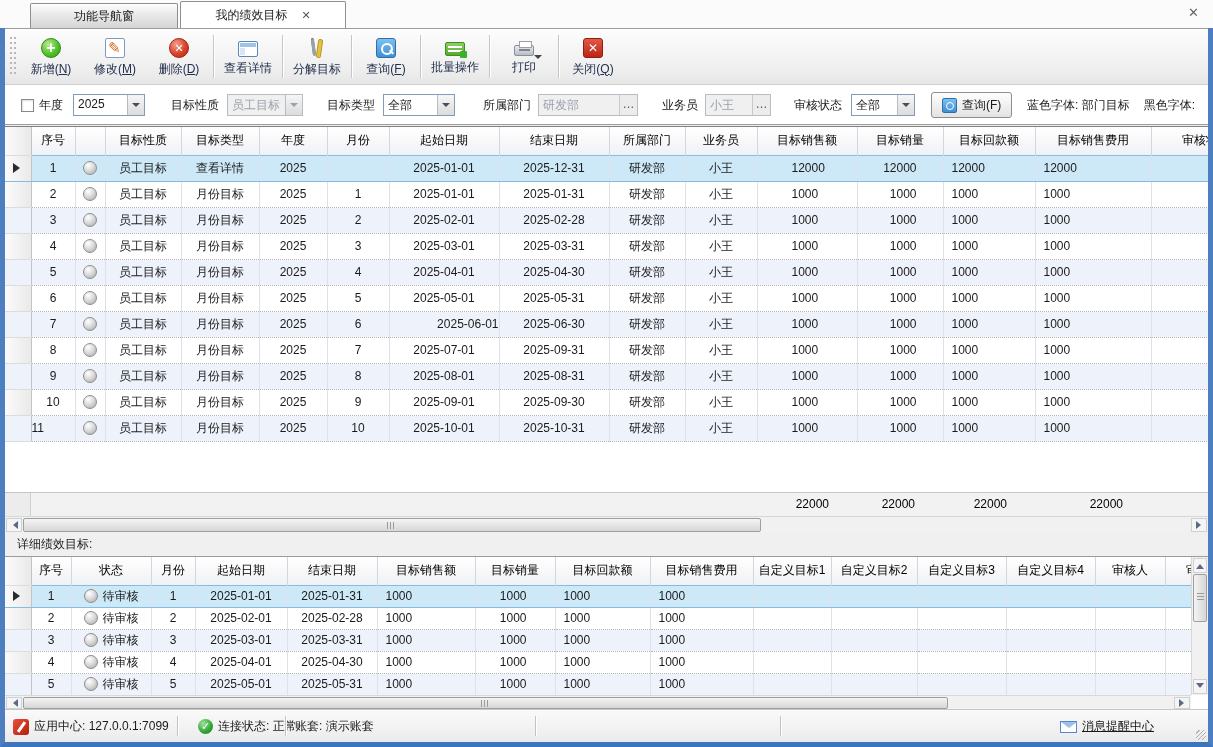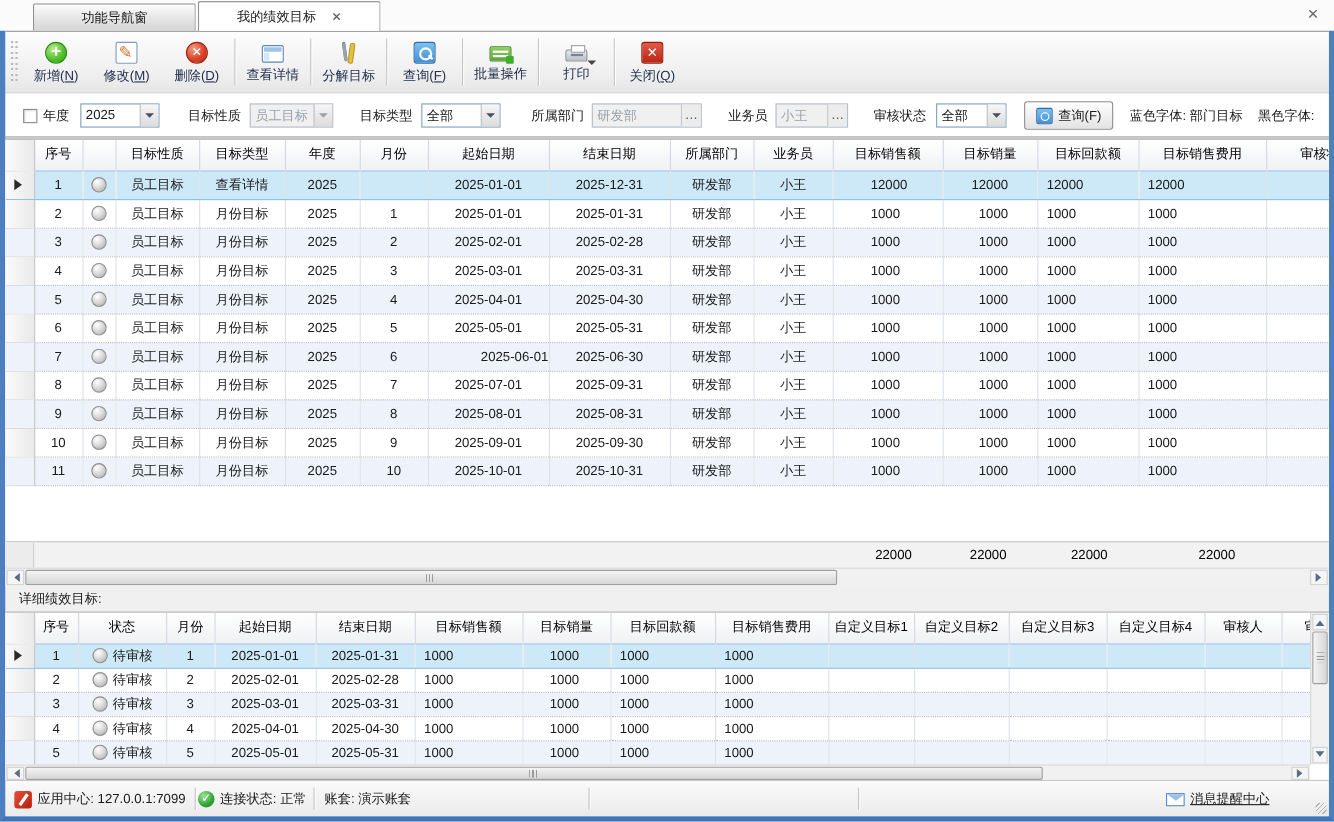--- a/index.html
+++ b/index.html
@@ -494,21 +494,21 @@
                 <td style="text-align: center;">研发部</td>
                 <td style="text-align: center;">小王</td>
                 <td style="text-align: left; padding-left: 34px;">1000</td>
                 <td style="text-align: right; padding-right: 26px;">1000</td>
                 <td style="text-align: left; padding-left: 8px;">1000</td>
                 <td style="text-align: left; padding-left: 8px;">1000</td>
                 <td style="text-align: center;"></td>
               </tr>
               <tr class="alt">
                 <td class="rowheader"></td>
-                <td style="text-align: center;">11</td>
+                <td style="text-align: left;">11</td>
                 <td style="text-align: center;"><span class="sphere"></span></td>
                 <td style="text-align: center;">员工目标</td>
                 <td style="text-align: center;">月份目标</td>
                 <td style="text-align: center;">2025</td>
                 <td style="text-align: center;">10</td>
                 <td style="text-align: center;">2025-10-01</td>
                 <td style="text-align: center;">2025-10-31</td>
                 <td style="text-align: center;">研发部</td>
                 <td style="text-align: center;">小王</td>
                 <td style="text-align: left; padding-left: 34px;">1000</td>
@@ -698,21 +698,21 @@
           </span>
       </div>
     </div>
 
     <div class="statusbar">
       <div class="sb-item" style="left:8px;">
         <span class="icon-app"></span>
         <span>应用中心: 127.0.0.1:7099</span>
       </div>
       <span class="sb-sep" style="left:172px;"></span>
-      <div class="sb-item" style="left:175px;">
+      <div class="sb-item" style="left:193px;">
         <span class="icon-ok"></span>
         <span>连接状态: 正常</span>
       </div>
       <span class="sb-sep" style="left:280px;"></span>
       <div class="sb-item" style="left:290px;">
         <span>账套: 演示账套</span>
       </div>
       <span class="sb-sep" style="left:530px;"></span>
       <span class="sb-sep" style="left:775px;"></span>
       <div class="sb-item" style="left:1055px;">

